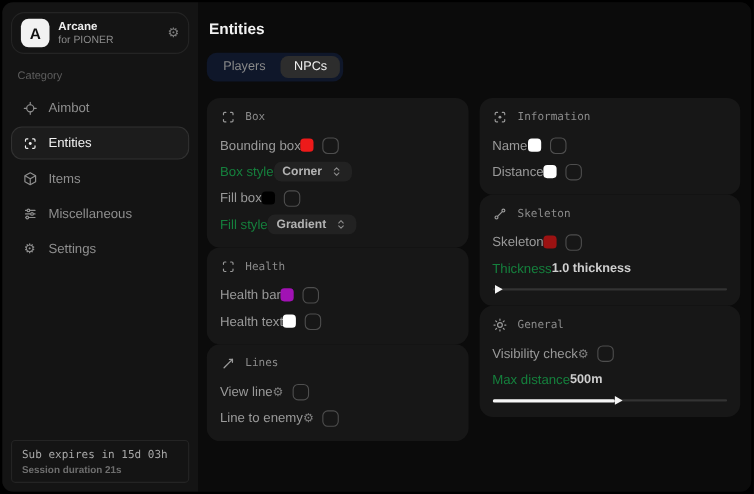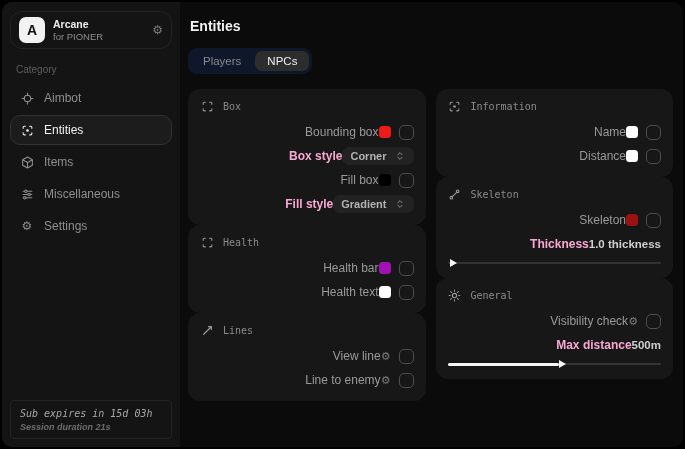--- a/index.html
+++ b/index.html
@@ -47,21 +47,20 @@
   .sb-item.selected {
     border-color:#313131; background:#1c1c1c; color:#f1f1f1;
   }
   .icn { width:14px; height:14px; display:inline-flex; align-items:center; justify-content:center; flex:0 0 14px; }
   .icn svg { width:13px; height:13px; display:block; }
   .gear-glyph { font-family:"DejaVu Sans",sans-serif; font-size:12px; line-height:1; }
   .sb-spacer { flex:1; }
   .sb-footer {
     border:1px solid #242424; border-radius:4px;
     padding:7px 9px 6px 9px;
-    font-style:italic;
   }
   .sb-footer .l1 { font-family:"DejaVu Sans Mono","Liberation Mono",monospace; font-size:10px; color:#a8a8a8; margin-bottom:3px; white-space:nowrap; }
   .sb-footer .l2 { font-size:9px; font-weight:bold; color:#6e6e6e; }
   
   .main { flex:1; background:#0b0b0b; padding:13px 10px 10px 8px; overflow:hidden; }
   .page-title { font-size:14px; font-weight:bold; color:#f2f2f2; margin:3px 0 14px 2px; }
   .tabs {
     display:inline-flex; background:#0f172a; border-radius:9px; padding:3px; gap:2px;
   }
   .tab {
@@ -75,25 +74,25 @@
     background:#171717; border-radius:12px;
     padding:10px 12px 9px 12px; width:100%;
   }
   .card-head {
     display:flex; align-items:center; gap:9px;
     font-family:"DejaVu Sans Mono","Liberation Mono",monospace;
     font-size:10px; color:#8b8b8b; margin-bottom:7px;
   }
   .card-head .icn { color:#9a9a9a; }
   .row {
-    display:flex; align-items:center; justify-content:flex-end;
-    min-height:24px; padding:1px 0;margin-left:44px;
+    display:flex; align-items:center; justify-content:flex-start;
+    min-height:24px; padding:1px 0;
   }
   .row-label { font-size:12px; color:#9a9a9a; }
-  .row-label.bright { color:#f9a8d4; font-weight:700; }
+  .row-label.bright { color:#15803d; font-weight:400; }
   .controls { display:flex; align-items:center; gap:8px; }
   .swatch { width:12px; height:12px; border-radius:3.5px; cursor:pointer; }
   .checkbox {
     width:15px; height:15px; border-radius:5px;
     border:1.5px solid #4e4e4e; background:transparent; cursor:pointer;
   }
   .dropdown {
     display:flex; align-items:center; gap:8px;
     background:#222222; border-radius:7px;
     padding:3px 8px; cursor:pointer;font-weight:bold;

